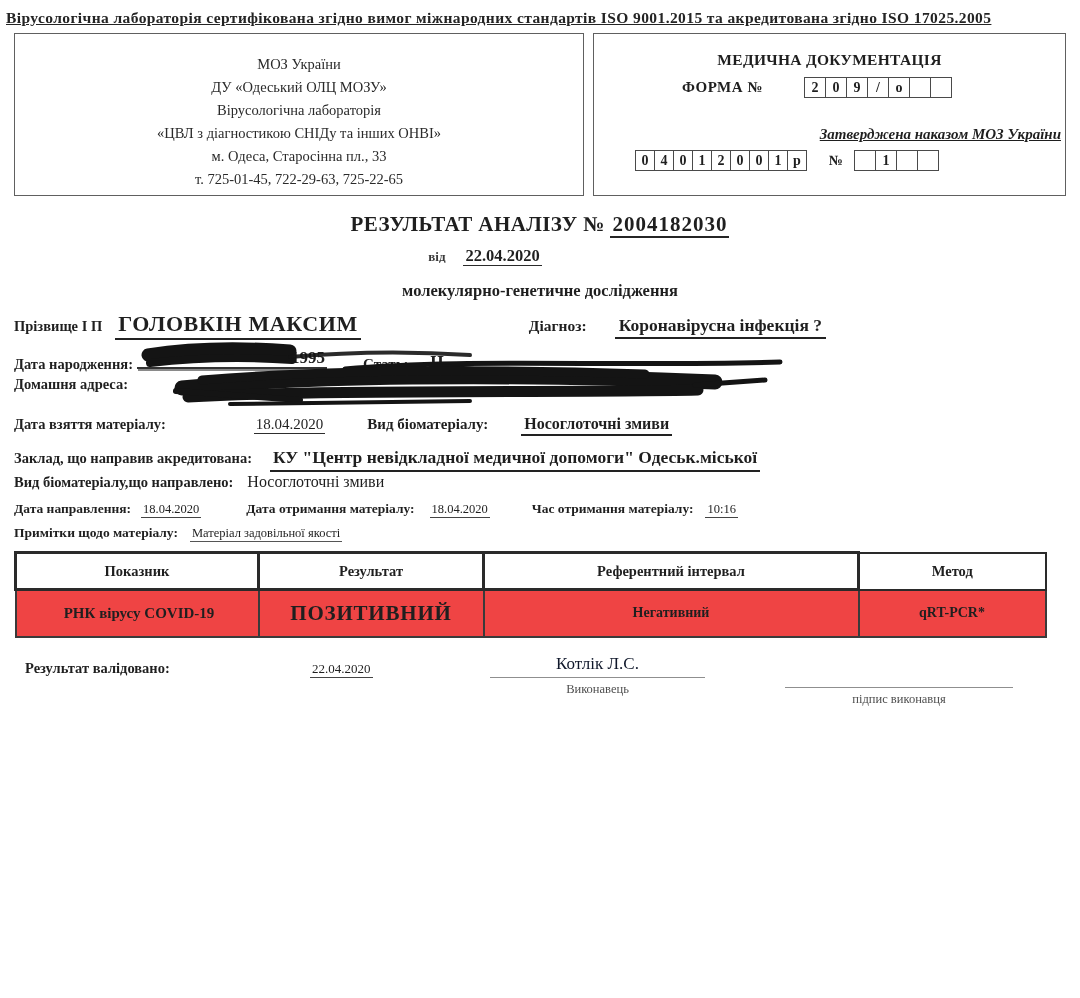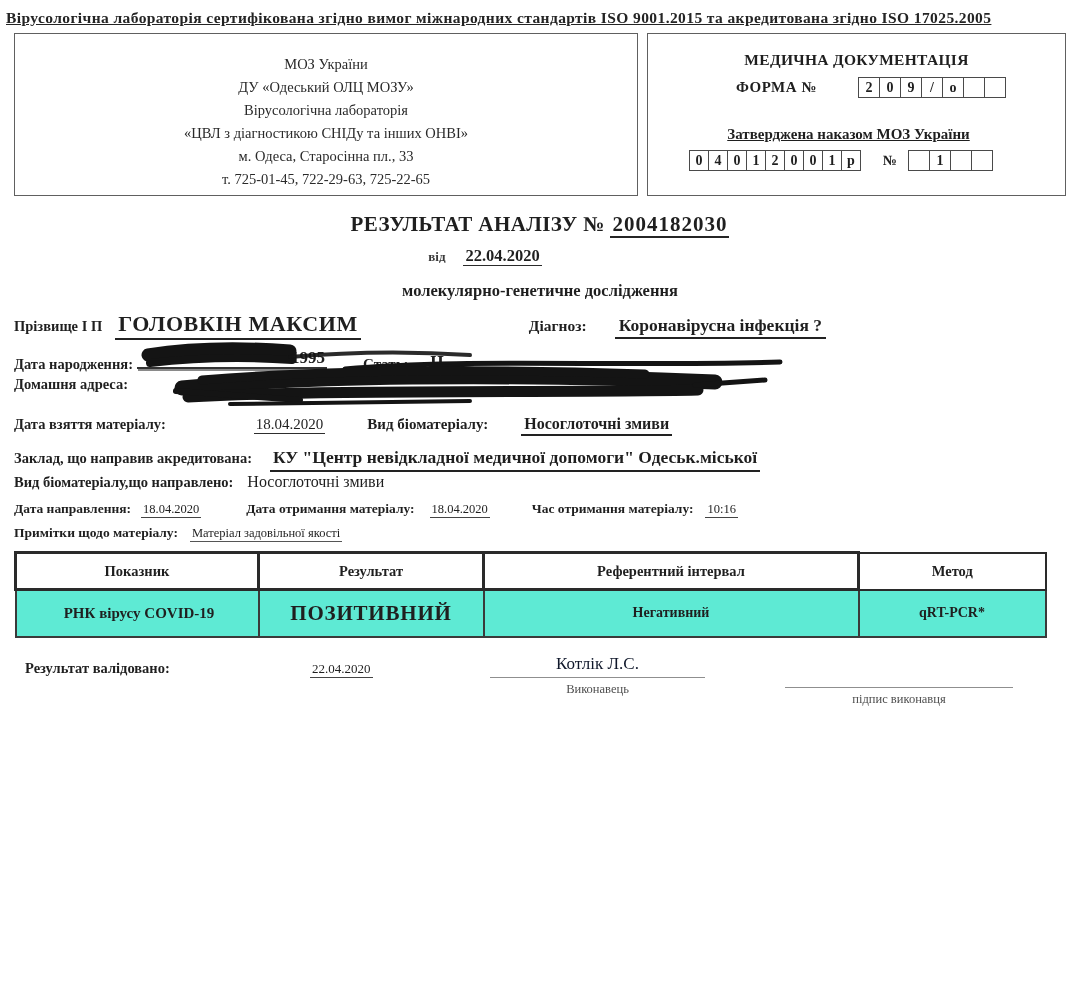--- a/index.html
+++ b/index.html
@@ -9,33 +9,33 @@
   .page { position:absolute; inset:0; background:#fff;padding-left:16px; }
 
   
   .top-note { position:absolute; top:9px; left:6px; width:1070px;
               font-size:15.5px; font-weight:bold; letter-spacing:0.4px;
               white-space:nowrap; text-decoration:underline; color:#242424; }
 
   
   .hdr { position:absolute; top:33px; left:14px; width:1052px; height:163px; display:flex; gap:9px; }
   .box { border:1px solid #606060; background:#fff; }
-  .left-box { width:624px; padding-top:19px; text-align:center;
+  .left-box { width:570px; padding-top:19px; text-align:center;
               font-size:14.5px; line-height:23px; color:#2a2a2a; }
   .right-box { flex:1; position:relative; }
   .med-title { position:absolute; top:17px; left:0; right:0; text-align:center;
                font-weight:bold; font-size:15.5px; letter-spacing:0.3px; }
   .form-row { position:absolute; top:43px; left:88px; display:flex; align-items:center;gap:6px; }
   .form-label { font-weight:bold; font-size:15px; letter-spacing:0.5px; }
   .cells { display:flex; margin-left:36px; }
   .cell { width:22px; height:21px; border:1px solid #4a4a4a; margin-left:-1px;
           display:flex; align-items:center; justify-content:center;
           font-weight:bold; font-size:14px; background:#fff; }
-  .approved-label { position:absolute; top:92px; left:0; right:16px; text-align:center;
-                    font-weight:bold; font-size:15px; text-decoration:underline; }
+  .approved-label { position:absolute; top:92px; left:0; right:4px; text-align:right;
+                    font-weight:bold; font-size:15px; text-decoration:underline;font-style:italic; }
   .approved-row { position:absolute; top:116px; left:42px; display:flex; align-items:center; }
   .approved-row .cells { margin-left:0; }
   .no-sym { font-weight:bold; font-size:14px; margin:0 12px 0 22px; }
 
   
   .title-line1 { position:absolute; top:212px; left:0; width:1080px; text-align:center;
                  font-weight:bold; font-size:21px; letter-spacing:0.4px; }
   .title-num { border-bottom:2px solid #252525; letter-spacing:1px; padding:0 2px; }
   .title-line2 { position:absolute; top:246px; left:0; width:1080px; text-align:center;
                  transform:translateX(-55px); }
@@ -84,21 +84,21 @@
   .row-notes { top:525px; }
   .notes-label { font-size:13.5px; }
   .notes-val { font-size:12.5px; margin-left:12px; border-bottom:1px solid #555; padding:0 2px; }
 
   
   table.results { position:absolute; top:551px; left:14px; width:1030px;
                   border-collapse:collapse; table-layout:fixed; }
   table.results th { border:3px solid #2a2a2a; font-weight:bold; font-size:14.5px;
                      height:37px; text-align:center; background:#fff; }
   table.results th.thin { border-width:2px; }
-  table.results td { border:2px solid #3a3a3a; height:47px; text-align:center; background:#5eead4; }
+  table.results td { border:2px solid #3a3a3a; height:47px; text-align:center; background:#ef4444; }
   td.ind { text-align:left; font-weight:bold; font-size:15px; padding-left:4px; }
   td.res { font-weight:bold; font-size:21px; letter-spacing:0.8px; }
   td.ref, td.met { font-weight:bold; font-size:14px; }
   col.c1{width:243px;} col.c2{width:225px;} col.c3{width:375px;} col.c4{width:187px;}
 
   
   .row-valid { position:absolute; top:660px; left:0; width:1080px; height:60px; }
   .valid-label { position:absolute; left:25px; top:0; font-weight:bold; font-size:14.5px; }
   .valid-date { position:absolute; left:310px; top:1px; font-size:13px; border-bottom:1px solid #444; padding:0 2px; }
   .sig-block { position:absolute; top:-6px; text-align:center; }

